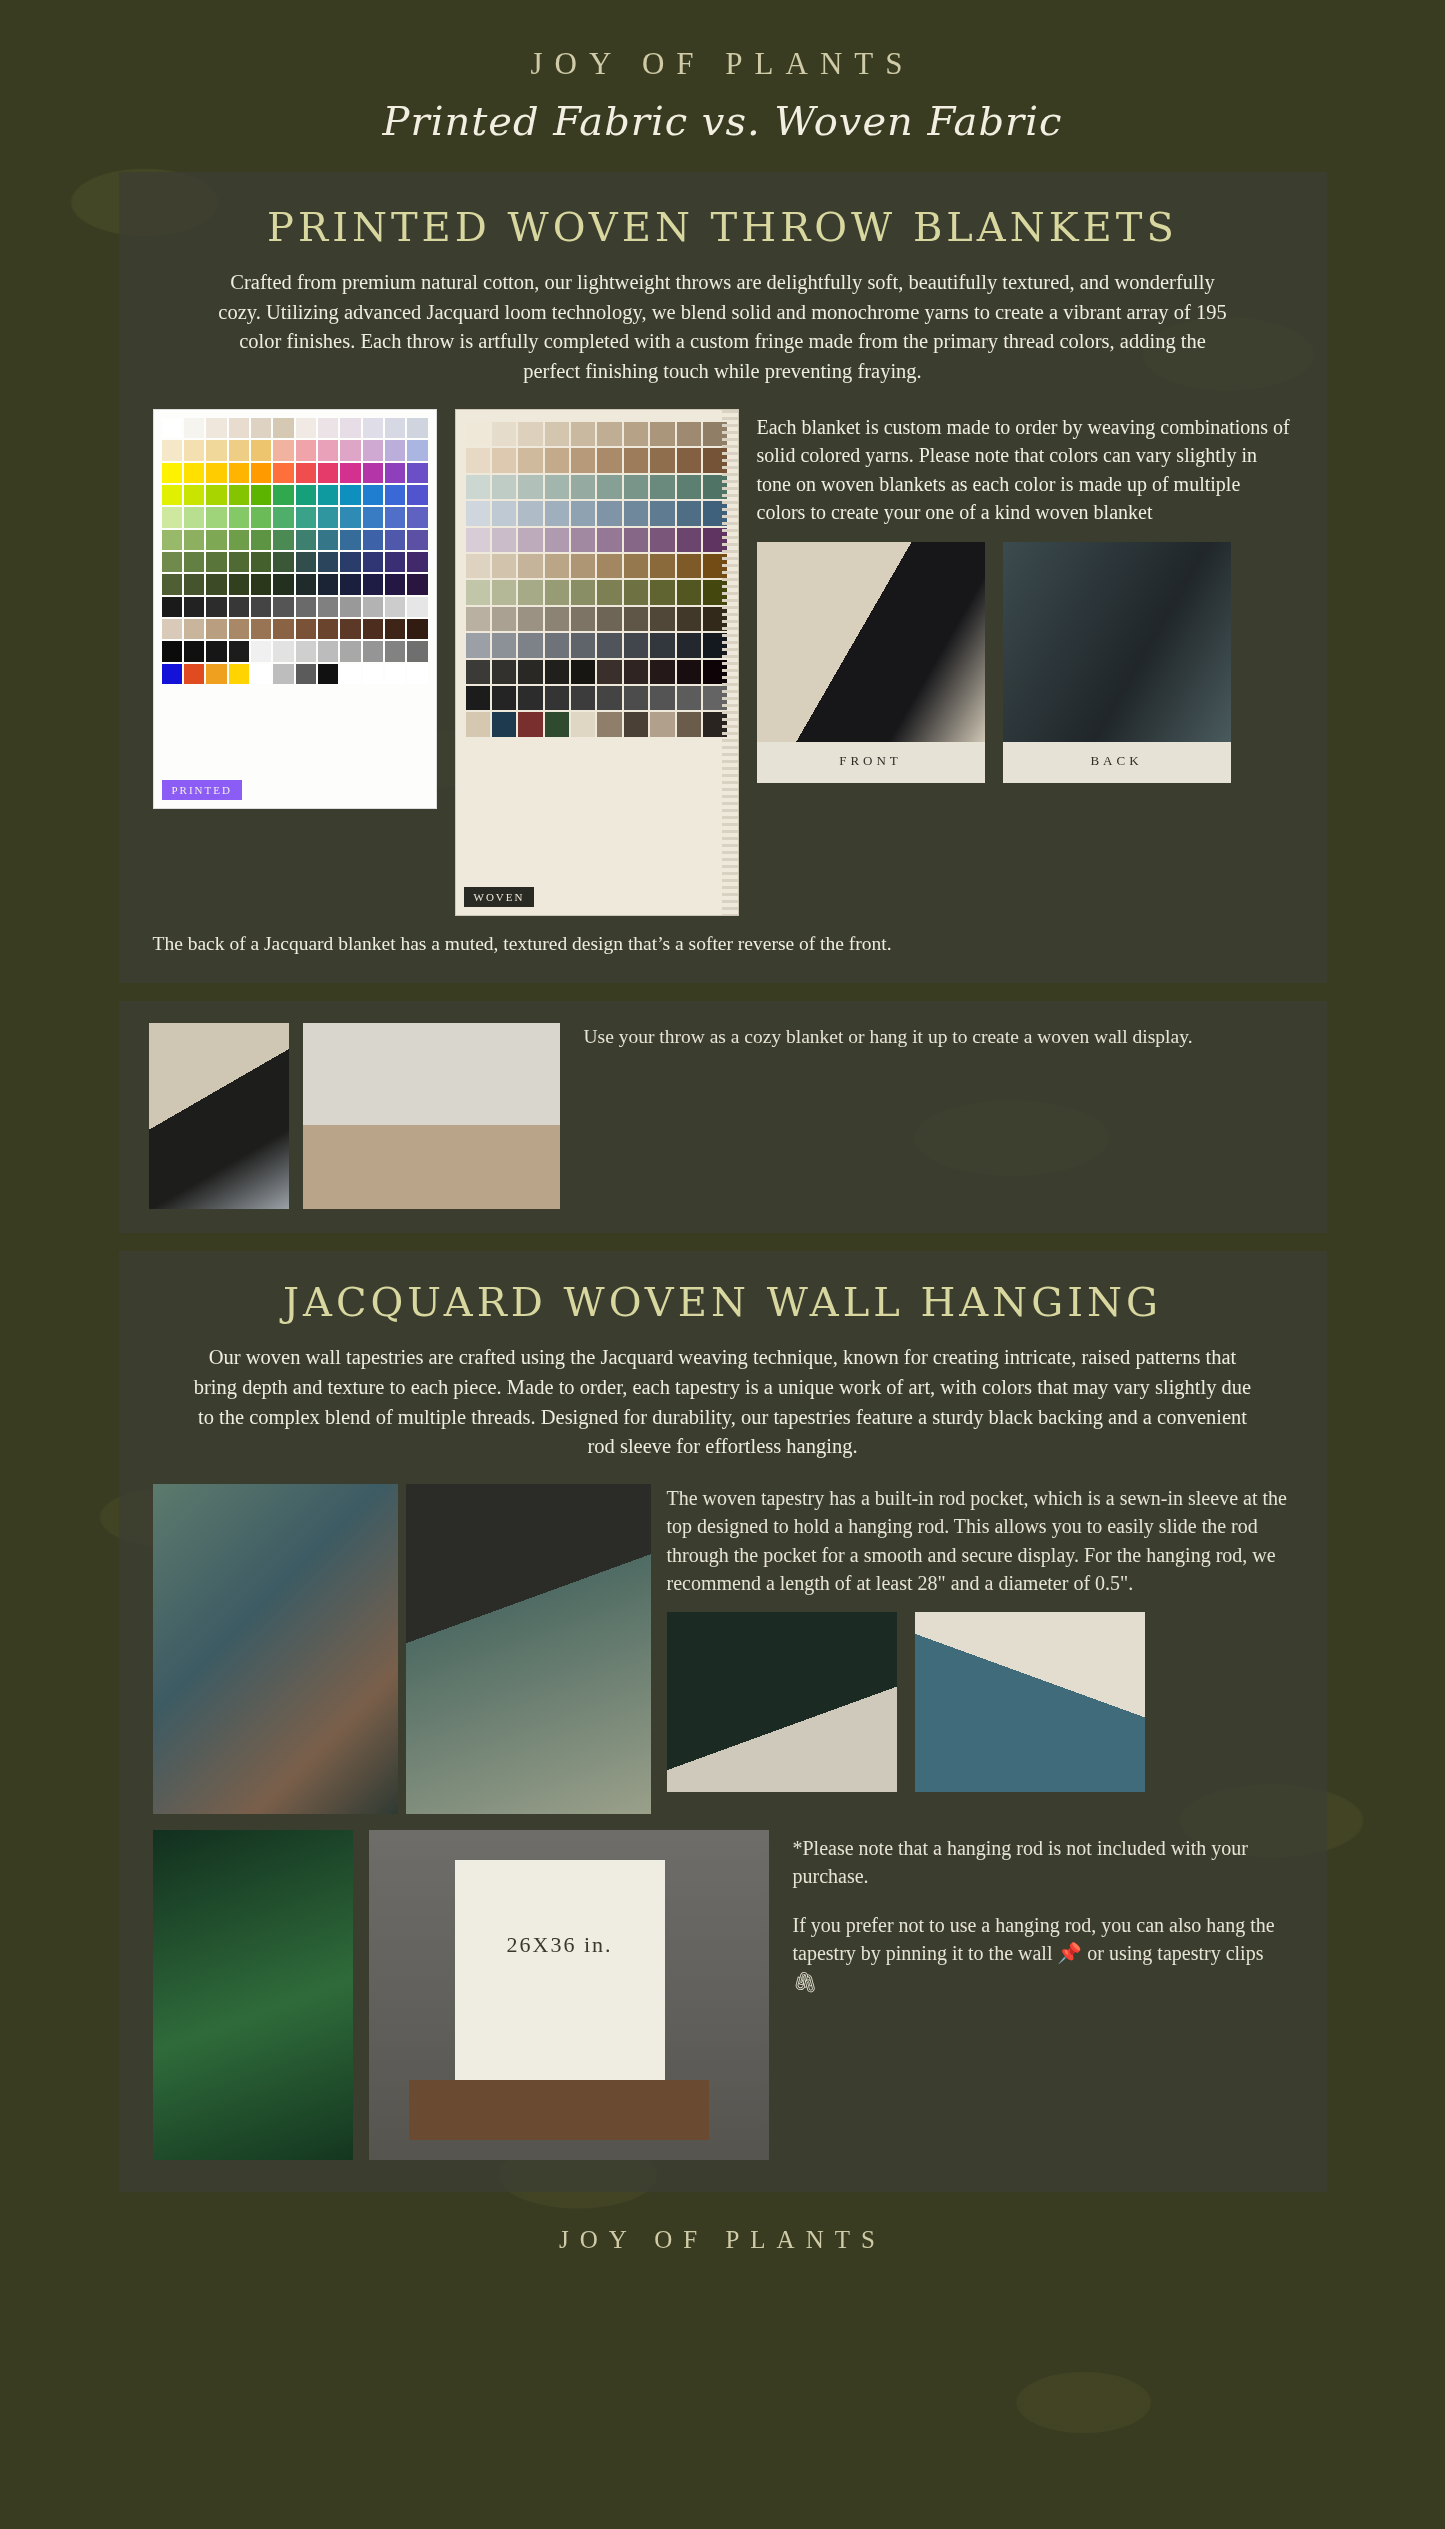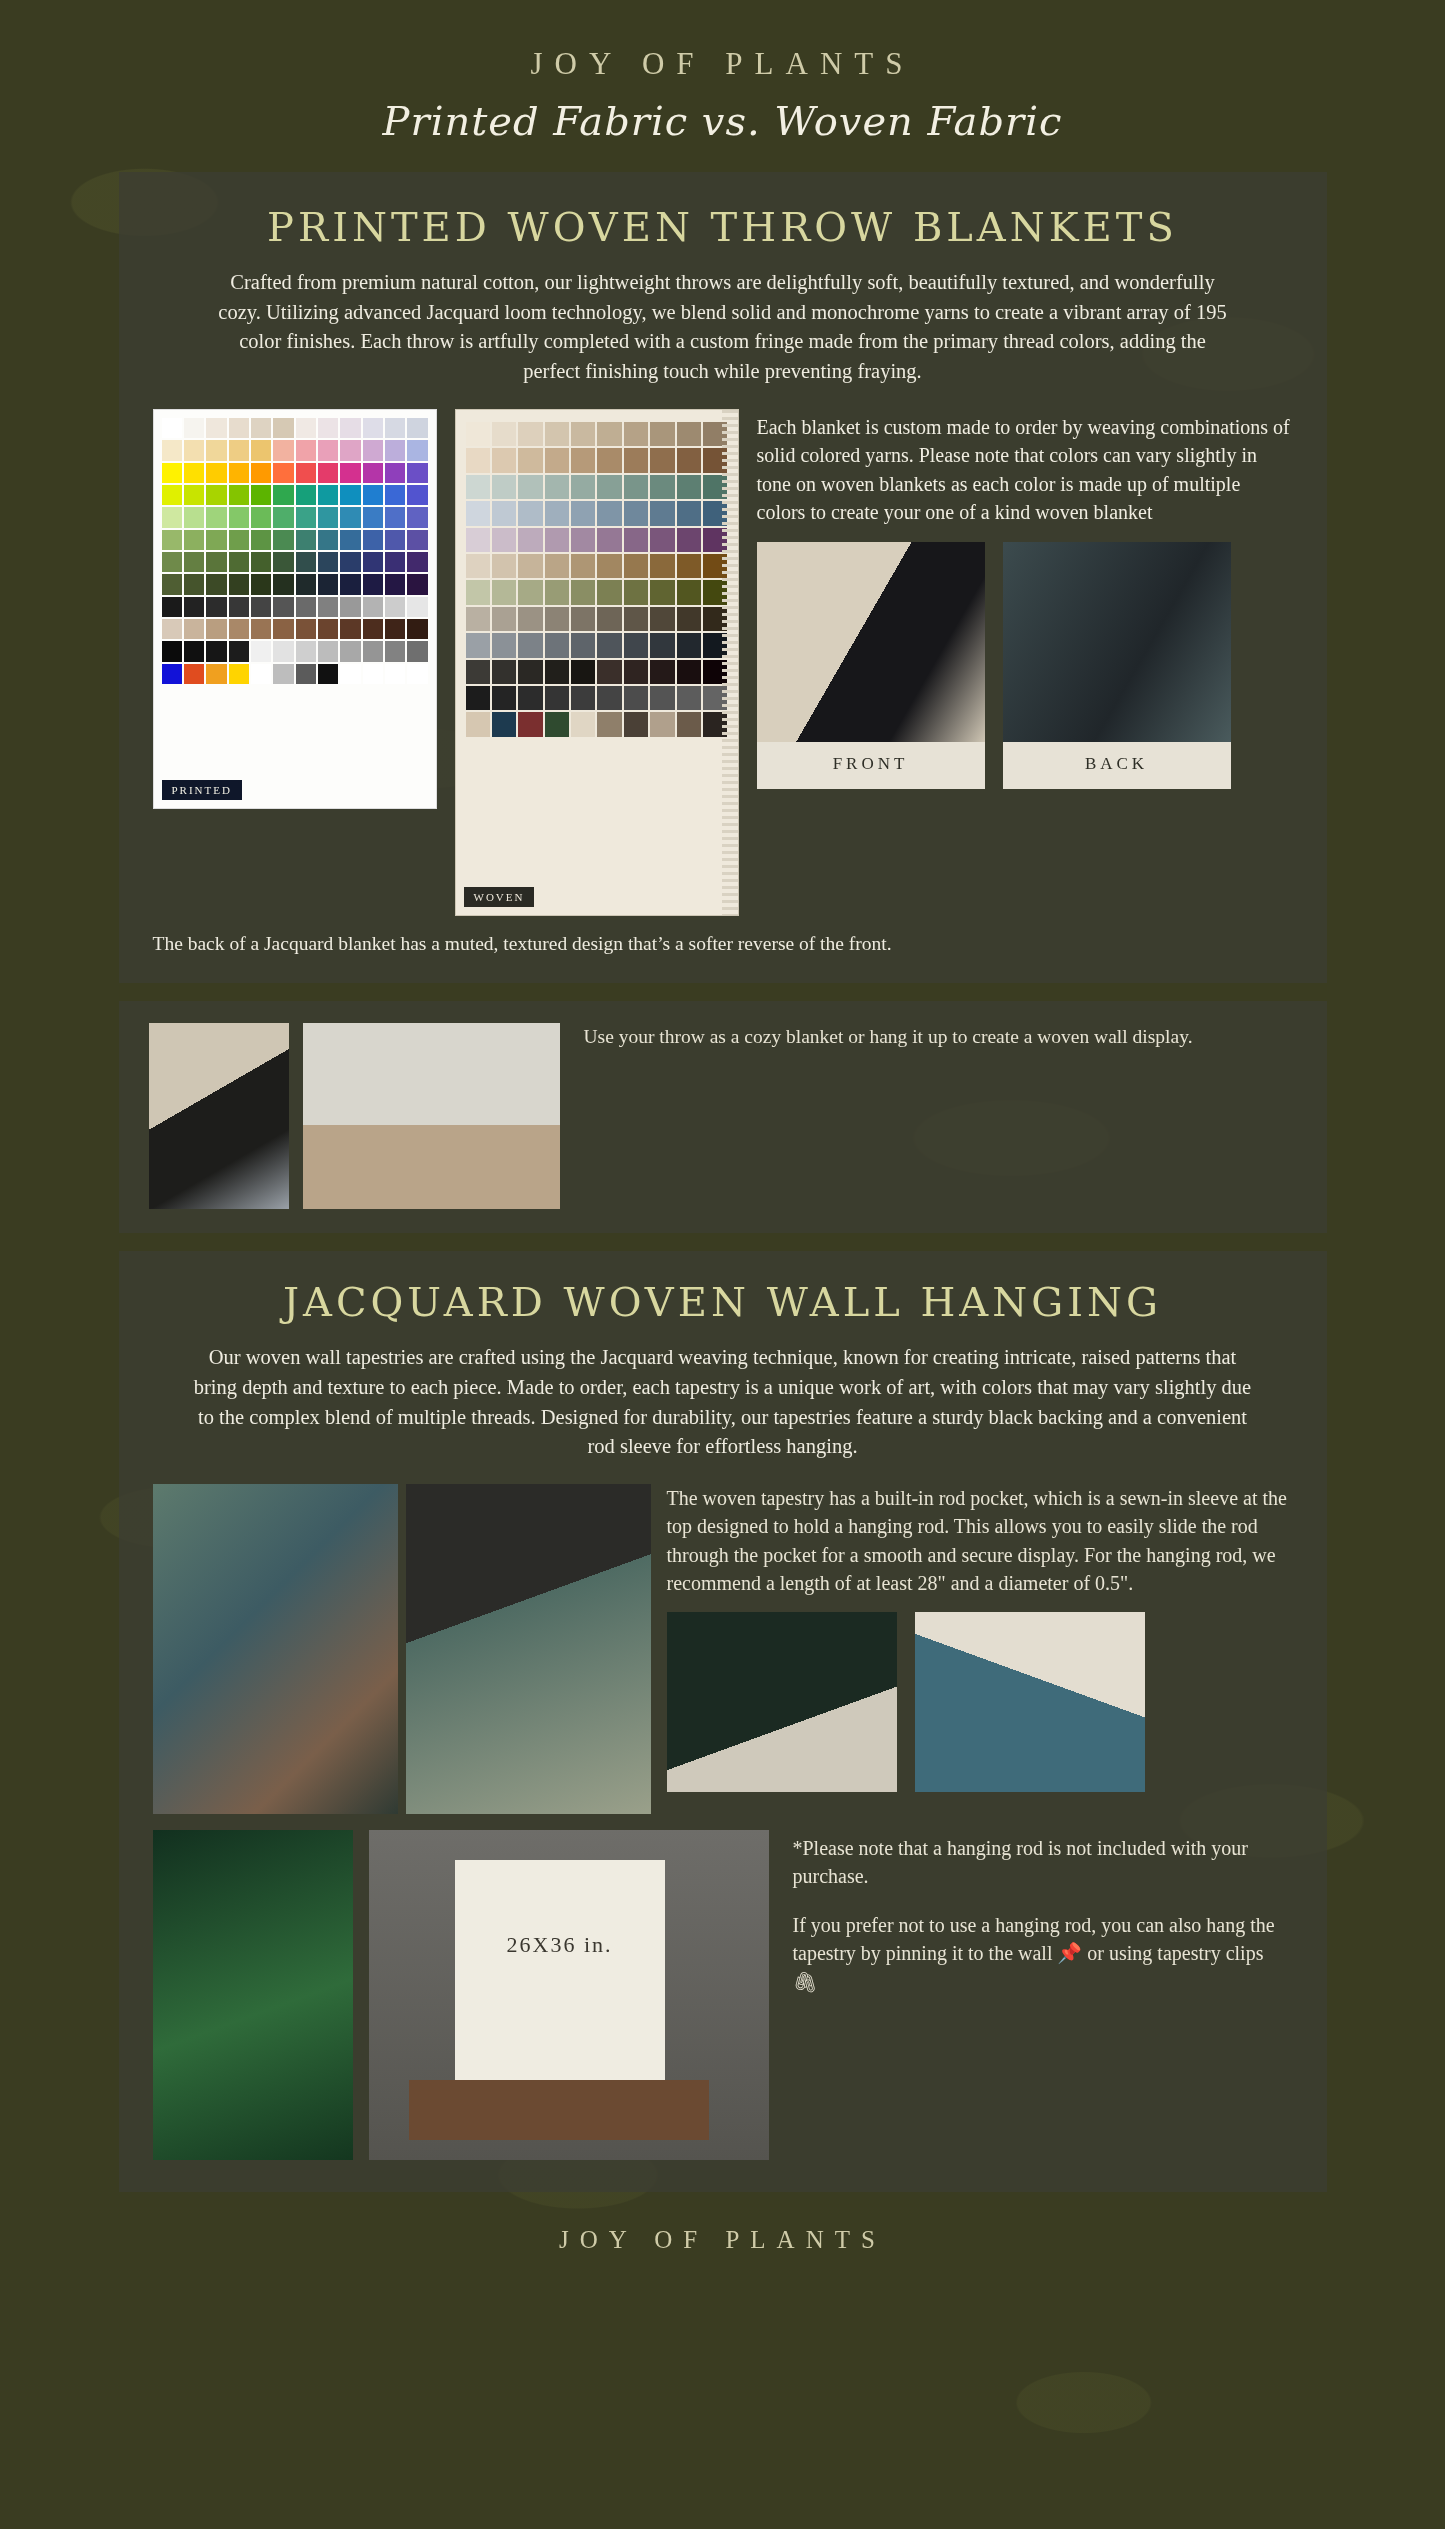--- a/index.html
+++ b/index.html
@@ -88,21 +88,21 @@
   }
   .swatch-grid {
     display:grid;
     grid-template-columns:repeat(12,1fr);
     gap:2px;
     padding:8px 8px 0 8px;
   }
   .swatch-grid div { width:100%; padding-top:100%; }
   .card-label {
     position:absolute; left:8px; bottom:8px;
-    background:#0f172a; color:#f2f0e4;
+    background:#8b5cf6; color:#f2f0e4;
     font-size:11px; letter-spacing:2px; padding:4px 10px;
     font-family:"Liberation Serif", serif;
   }
   .woven-card {
     width:284px; height:507px;
     background:#efe9dc;
     border:1px solid #cdc6b4;
     position:relative; overflow:hidden;
     padding:12px 10px;
   }
@@ -128,21 +128,21 @@
     background:#6c6f55;
     position:relative;
     overflow:hidden;
   }
   .fb-pair { display:flex; gap:18px; margin-top:16px; }
   .fb-item { width:228px; }
   .fb-img { height:200px; background:#e7e2d6; position:relative; overflow:hidden; }
   .fb-cap {
     text-align:center;
     letter-spacing:4px;
-    font-size:17px;
+    font-size:13px;
     color:#2e2e26;
     background:#e7e2d6;
     padding:10px 0 12px 0;
   }
   .caption-under {
     margin-top:14px;
     font-size:19.5px;
     line-height:1.4;
     color:#efece0;
   }

